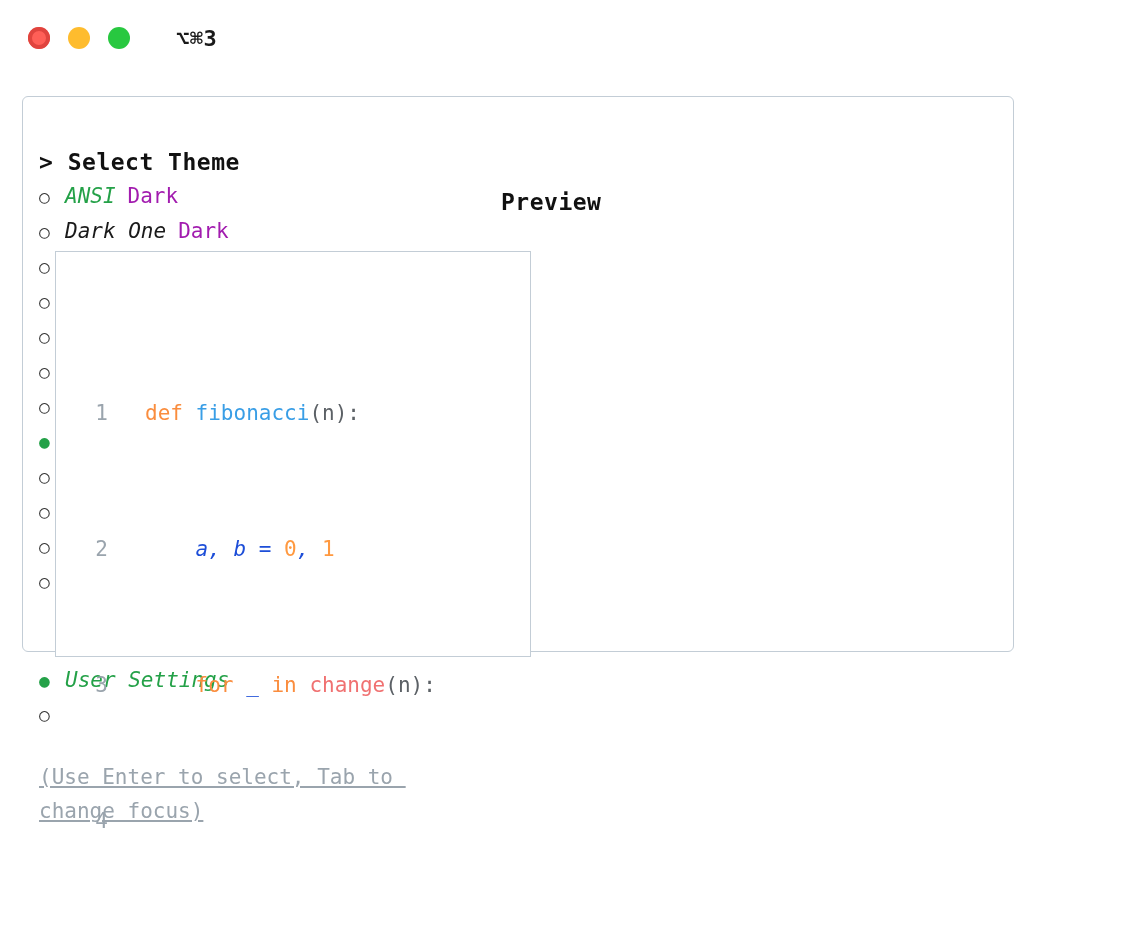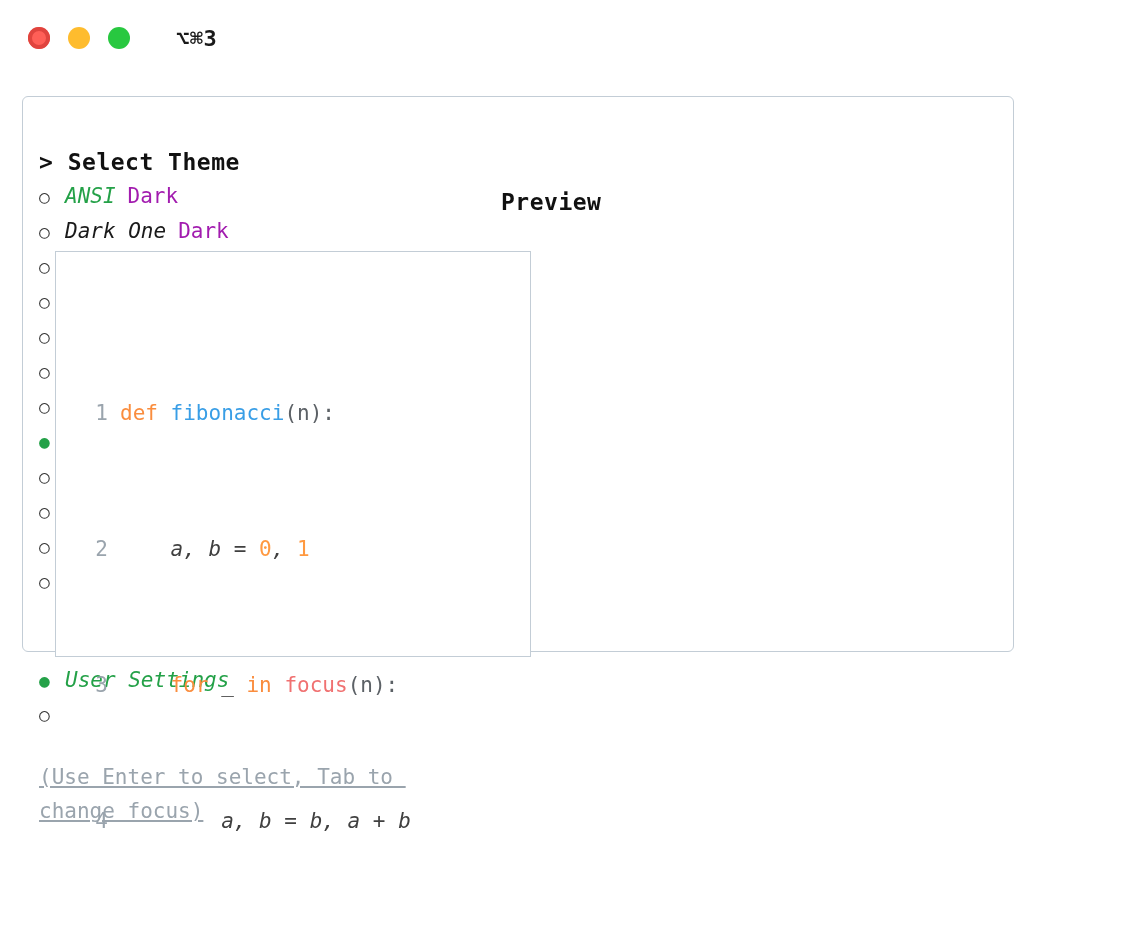--- a/index.html
+++ b/index.html
@@ -143,27 +143,27 @@
   }
   .cline { display: flex; }
   .lnum {
     width: 34px;
     flex: 0 0 34px;
     color: #9aa4ad;
     text-align: right;
     padding-right: 12px;
     box-sizing: content-box;
   }
-  .ctext { white-space: pre; }
+  .ctext { white-space: pre; margin-left: 25px; }
   .kw { color: #fa8d3e; }
   .fn { color: #399ee6; }
   .num { color: #ff9940; }
   .bi { color: #f07171; }
   .pl { color: #5c6166; }
-  .ital { font-style: italic; color: #404040; text-align: right; }
+  .ital { font-style: italic; color: #1d4ed8; text-align: right; }
 </style>
 </head>
 <body>
 
 <div class="window">
 
   <div class="titlebar">
     <span class="dot red"></span>
     <span class="dot yellow"></span>
     <span class="dot green"></span>
@@ -268,26 +268,25 @@
             <span class="ctext"><span class="kw">def </span><span class="fn">fibonacci</span><span class="pl">(n):</span></span>
           </div>
 
           <div class="cline">
             <span class="lnum">2</span>
             <span class="ctext"><span class="ital">    a, b = </span><span class="num">0</span><span class="ital">, </span><span class="num">1</span></span>
           </div>
 
           <div class="cline">
             <span class="lnum">3</span>
-            <span class="ctext"><span class="pl">    </span><span class="kw">for</span><span class="ital"> _ </span><span class="kw">in</span><span class="pl"> </span><span class="bi">focus</span><span class="pl">(n):</span></span>
+            <span class="ctext"><span class="pl">    </span><span class="kw">for</span><span class="ital"> _ </span><span class="kw">in</span><span class="pl"> </span><span class="bi">change</span><span class="pl">(n):</span></span>
           </div>
 
           <div class="cline">
             <span class="lnum">4</span>
-            <span class="ctext"><span class="ital">        a, b = b, a + b</span></span>
           </div>
 
           
 
           
 
           
 
           
 

